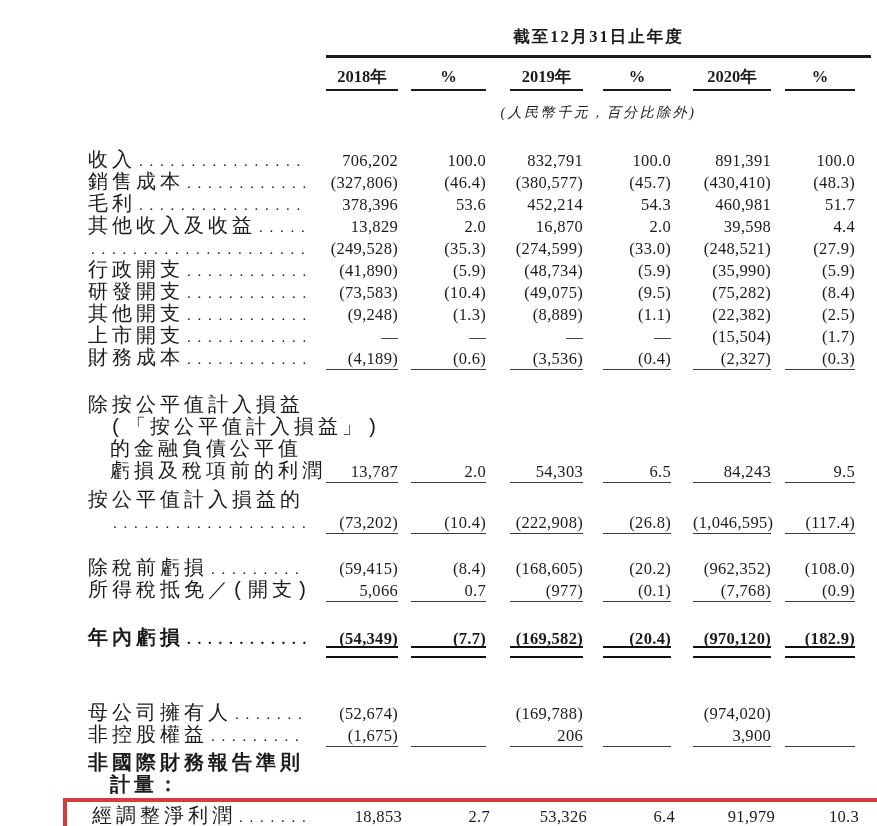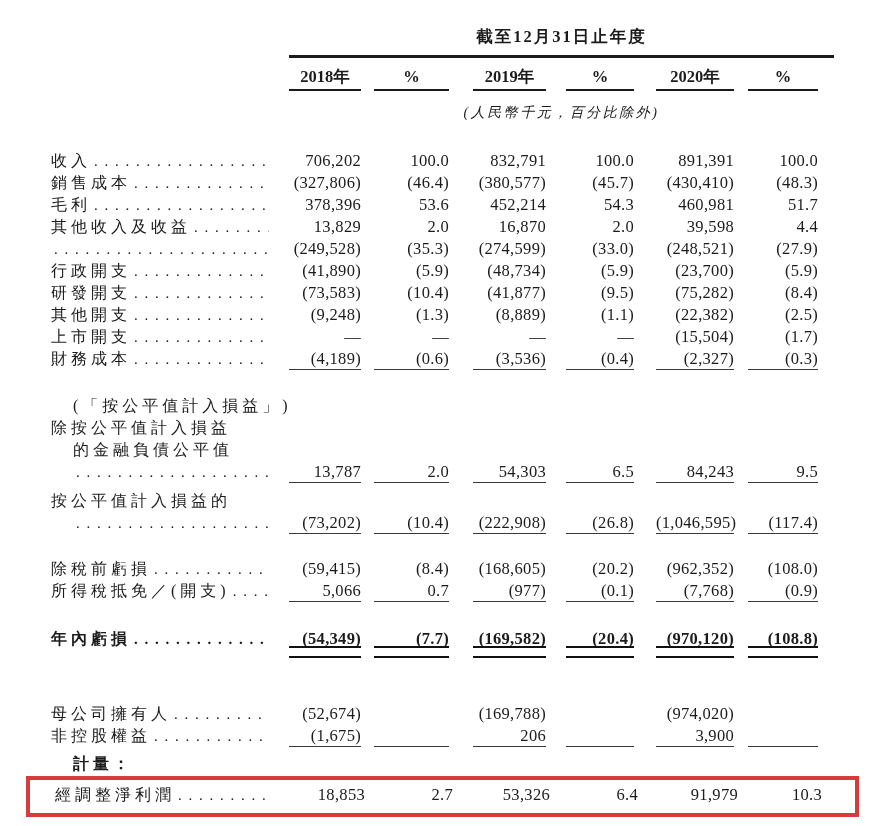--- a/index.html
+++ b/index.html
@@ -2,21 +2,21 @@
 <html><head>
 <meta charset="utf-8">
 <style>
   * { box-sizing: border-box; }
   html,body { margin:0; padding:0; }
   body {
     width: 877px; height: 826px; overflow: hidden;
     background: #ffffff; color: #1b1b1b;
     font-family: "Liberation Serif", "DejaVu Serif", serif;
   }
-  .sheet { position: relative; width: 877px; height: 826px; padding: 26px 0 0 51px; }
+  .sheet { position: relative; width: 877px; height: 826px; padding: 26px 0 0 88px; }
 
   
   .period-header {
     width: 545px; margin-left: 238px;
     text-align: center; font-weight: bold;
     font-size: 16.5px; letter-spacing: 2px;
     height: 22px; line-height: 22px; white-space: nowrap;
   }
   .top-rule { width: 545px; margin-left: 238px; margin-top: 7px; border-top: 3px solid #1b1b1b; }
 
@@ -41,22 +41,22 @@
   .c3 { width: 73px; margin-left: 24px; }
   .c4 { width: 68px; margin-left: 20px; }
   .c5 { width: 78px; margin-left: 22px; }
   .c6 { width: 70px; margin-left: 14px; }
 
   
   .t-body { margin-top: 26px; }
   .t-row { display: flex; height: 22px; }
   .t-row.bold { font-weight: bold; }
   .lt {
-    font-size: 16px; letter-spacing: 4px;
-    line-height: 22px; white-space: nowrap;
+    font-size: 20px; letter-spacing: 4px;
+    line-height: 22px; white-space: nowrap; font-family: Liberation Mono, monospace;
   }
   .lc.ind { padding-left: 22px; }
   .dots {
     flex: 1 1 auto; overflow: hidden; white-space: nowrap;
     font-size: 15px; letter-spacing: 1.5px; line-height: 22px;
     margin-left: 3px;
   }
   .vc {
     text-align: right; font-size: 16.5px; letter-spacing: 0.3px;
     line-height: 21px; height: 22px; white-space: nowrap;
@@ -160,31 +160,31 @@
       </div>
       <div class="t-row">
         <div class="lc">
           <span class="lt">行政開支</span>
           <span class="dots">. . . . . . . . . . . . . . . . . . . . . . . . . . . . . . . . . . . . . . . .</span>
         </div>
         <div class="vc c1">(41,890)</div>
         <div class="vc c2">(5.9)</div>
         <div class="vc c3">(48,734)</div>
         <div class="vc c4">(5.9)</div>
-        <div class="vc c5">(23,700)</div>
+        <div class="vc c5">(35,990)</div>
         <div class="vc c6">(5.9)</div>
       </div>
       <div class="t-row">
         <div class="lc">
           <span class="lt">研發開支</span>
           <span class="dots">. . . . . . . . . . . . . . . . . . . . . . . . . . . . . . . . . . . . . . . .</span>
         </div>
         <div class="vc c1">(73,583)</div>
         <div class="vc c2">(10.4)</div>
-        <div class="vc c3">(41,877)</div>
+        <div class="vc c3">(49,075)</div>
         <div class="vc c4">(9.5)</div>
         <div class="vc c5">(75,282)</div>
         <div class="vc c6">(8.4)</div>
       </div>
       <div class="t-row">
         <div class="lc">
           <span class="lt">其他開支</span>
           <span class="dots">. . . . . . . . . . . . . . . . . . . . . . . . . . . . . . . . . . . . . . . .</span>
         </div>
         <div class="vc c1">(9,248)</div>
@@ -213,54 +213,55 @@
         </div>
         <div class="vc c1">(4,189)</div>
         <div class="vc c2">(0.6)</div>
         <div class="vc c3">(3,536)</div>
         <div class="vc c4">(0.4)</div>
         <div class="vc c5">(2,327)</div>
         <div class="vc c6">(0.3)</div>
       </div>
       <div style="height: 25px;"></div>
       <div class="t-row">
+        <div class="lc">
+          <span class="lt">除按公平值計入損益</span>
+        </div>
+        <div class="vc c1"></div>
+        <div class="vc c2"></div>
+        <div class="vc c3"></div>
+        <div class="vc c4"></div>
+        <div class="vc c5"></div>
+        <div class="vc c6"></div>
+      </div>
+      <div class="t-row">
         <div class="lc ind">
           <span class="lt">(「按公平值計入損益」)</span>
         </div>
         <div class="vc c1"></div>
         <div class="vc c2"></div>
         <div class="vc c3"></div>
         <div class="vc c4"></div>
         <div class="vc c5"></div>
         <div class="vc c6"></div>
       </div>
       <div class="t-row">
-        <div class="lc">
-          <span class="lt">除按公平值計入損益</span>
-        </div>
-        <div class="vc c1"></div>
-        <div class="vc c2"></div>
-        <div class="vc c3"></div>
-        <div class="vc c4"></div>
-        <div class="vc c5"></div>
-        <div class="vc c6"></div>
-      </div>
-      <div class="t-row">
         <div class="lc ind">
           <span class="lt">的金融負債公平值</span>
         </div>
         <div class="vc c1"></div>
         <div class="vc c2"></div>
         <div class="vc c3"></div>
         <div class="vc c4"></div>
         <div class="vc c5"></div>
         <div class="vc c6"></div>
       </div>
       <div class="t-row u1">
         <div class="lc ind">
+          <span class="lt">虧損及稅項前的利潤</span>
           <span class="dots">. . . . . . . . . . . . . . . . . . . . . . . . . . . . . . . . . . . . . . . .</span>
         </div>
         <div class="vc c1">13,787</div>
         <div class="vc c2">2.0</div>
         <div class="vc c3">54,303</div>
         <div class="vc c4">6.5</div>
         <div class="vc c5">84,243</div>
         <div class="vc c6">9.5</div>
       </div>
       <div style="height: 7px;"></div>
@@ -315,21 +316,21 @@
       <div class="t-row bold u2">
         <div class="lc">
           <span class="lt">年內虧損</span>
           <span class="dots">. . . . . . . . . . . . . . . . . . . . . . . . . . . . . . . . . . . . . . . .</span>
         </div>
         <div class="vc c1">(54,349)</div>
         <div class="vc c2">(7.7)</div>
         <div class="vc c3">(169,582)</div>
         <div class="vc c4">(20.4)</div>
         <div class="vc c5">(970,120)</div>
-        <div class="vc c6">(108.8)</div>
+        <div class="vc c6">(182.9)</div>
       </div>
       <div style="height: 31px;"></div>
       <div class="t-row">
         <div class="vc c1"></div>
         <div class="vc c2"></div>
         <div class="vc c3"></div>
         <div class="vc c4"></div>
         <div class="vc c5"></div>
         <div class="vc c6"></div>
       </div>
@@ -351,20 +352,31 @@
           <span class="dots">. . . . . . . . . . . . . . . . . . . . . . . . . . . . . . . . . . . . . . . .</span>
         </div>
         <div class="vc c1">(1,675)</div>
         <div class="vc c2"></div>
         <div class="vc c3">206</div>
         <div class="vc c4"></div>
         <div class="vc c5">3,900</div>
         <div class="vc c6"></div>
       </div>
       <div style="height: 6px;"></div>
+      <div class="t-row bold">
+        <div class="lc">
+          <span class="lt">非國際財務報告準則</span>
+        </div>
+        <div class="vc c1"></div>
+        <div class="vc c2"></div>
+        <div class="vc c3"></div>
+        <div class="vc c4"></div>
+        <div class="vc c5"></div>
+        <div class="vc c6"></div>
+      </div>
       <div class="t-row bold">
         <div class="lc ind">
           <span class="lt">計量：</span>
         </div>
         <div class="vc c1"></div>
         <div class="vc c2"></div>
         <div class="vc c3"></div>
         <div class="vc c4"></div>
         <div class="vc c5"></div>
         <div class="vc c6"></div>

